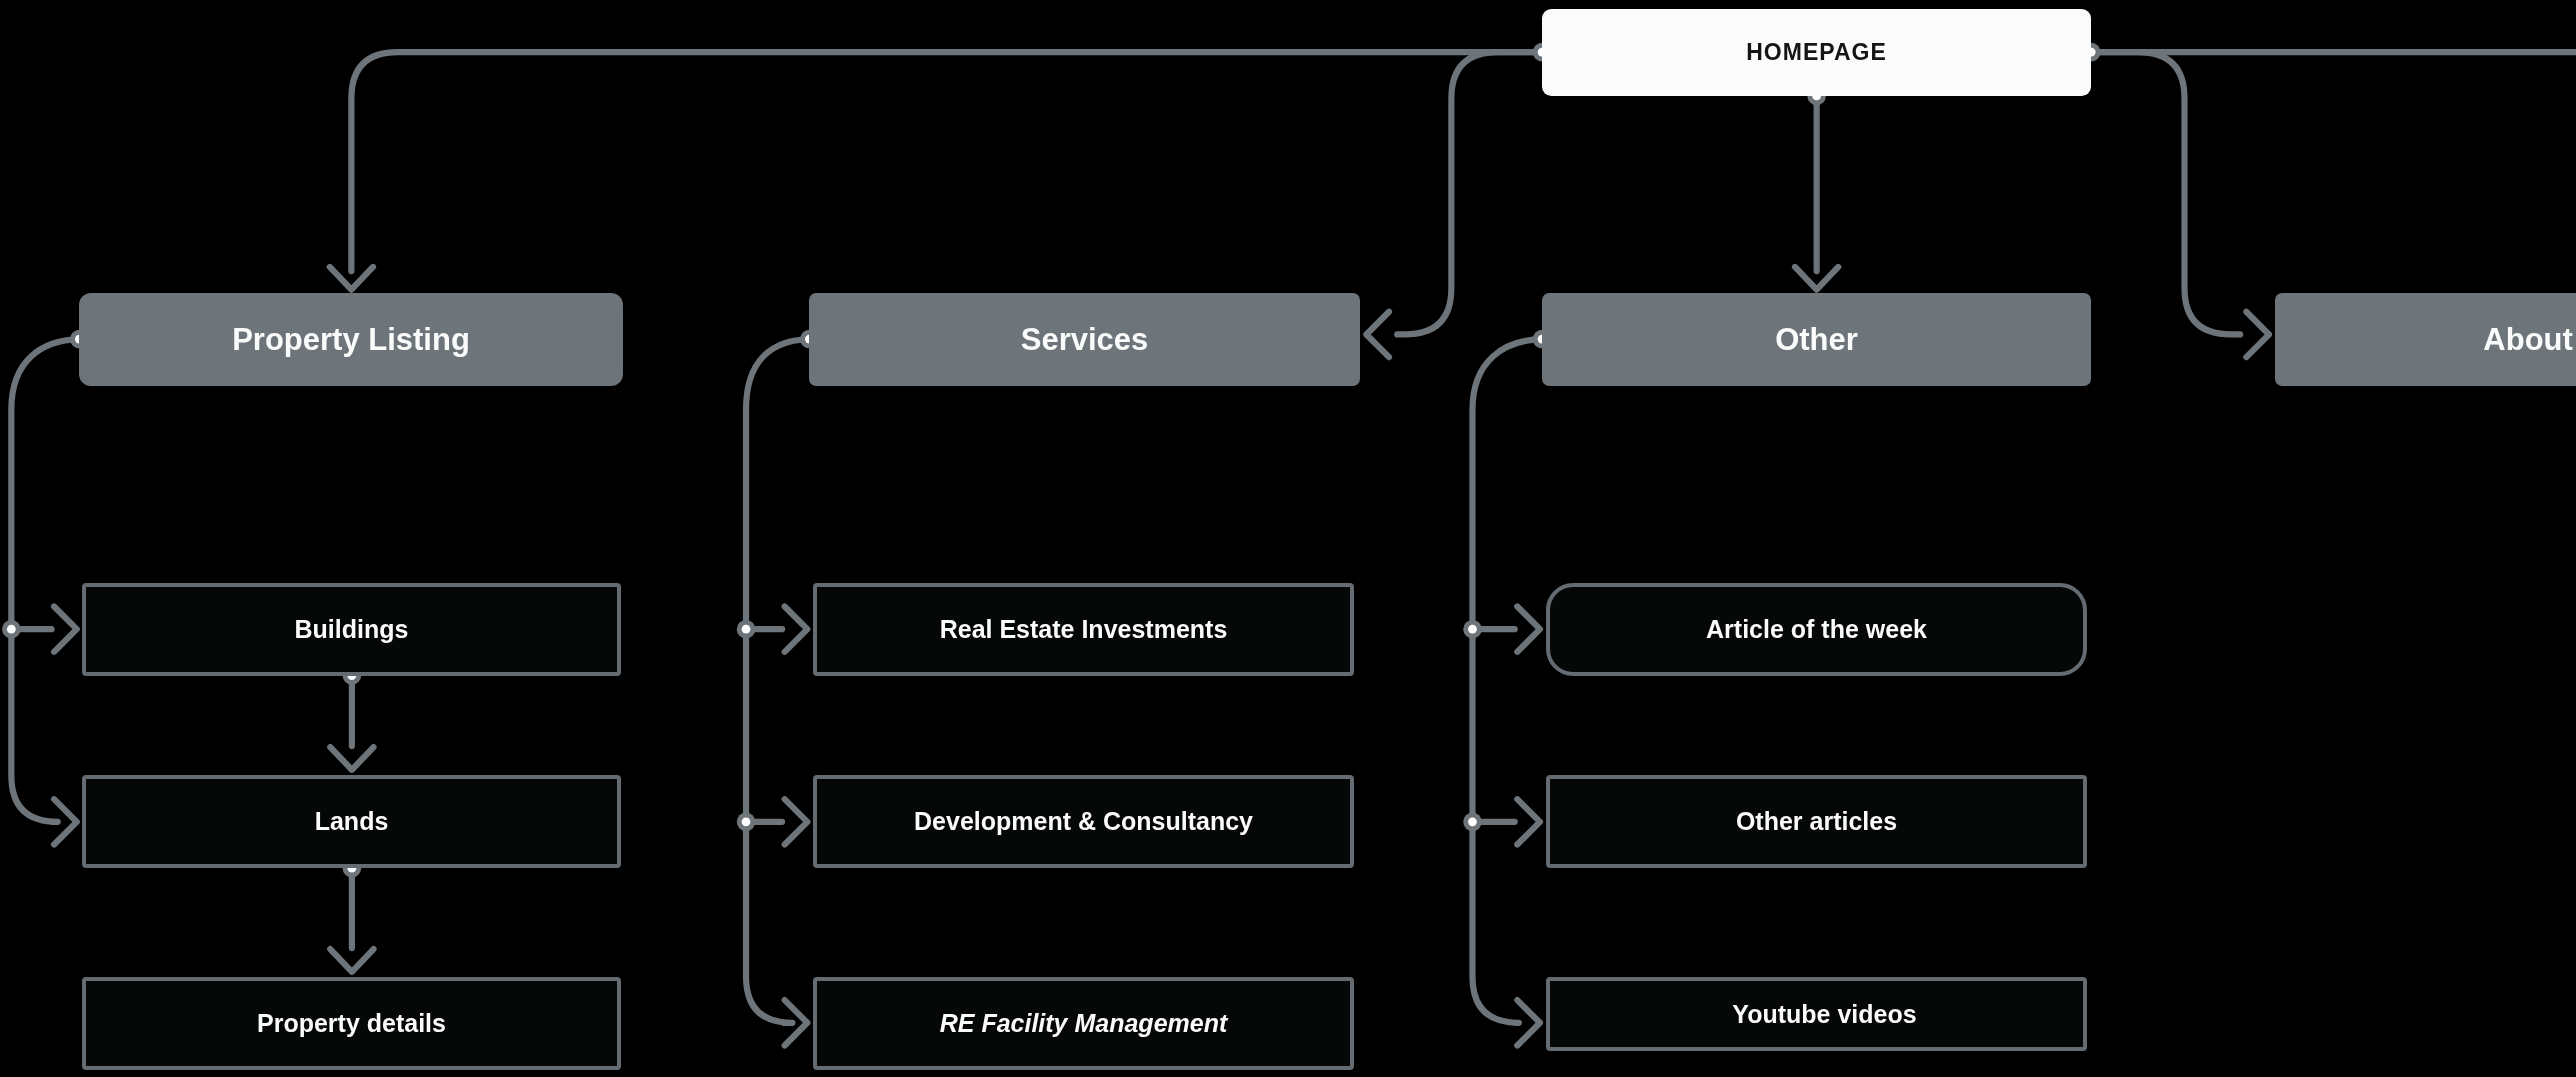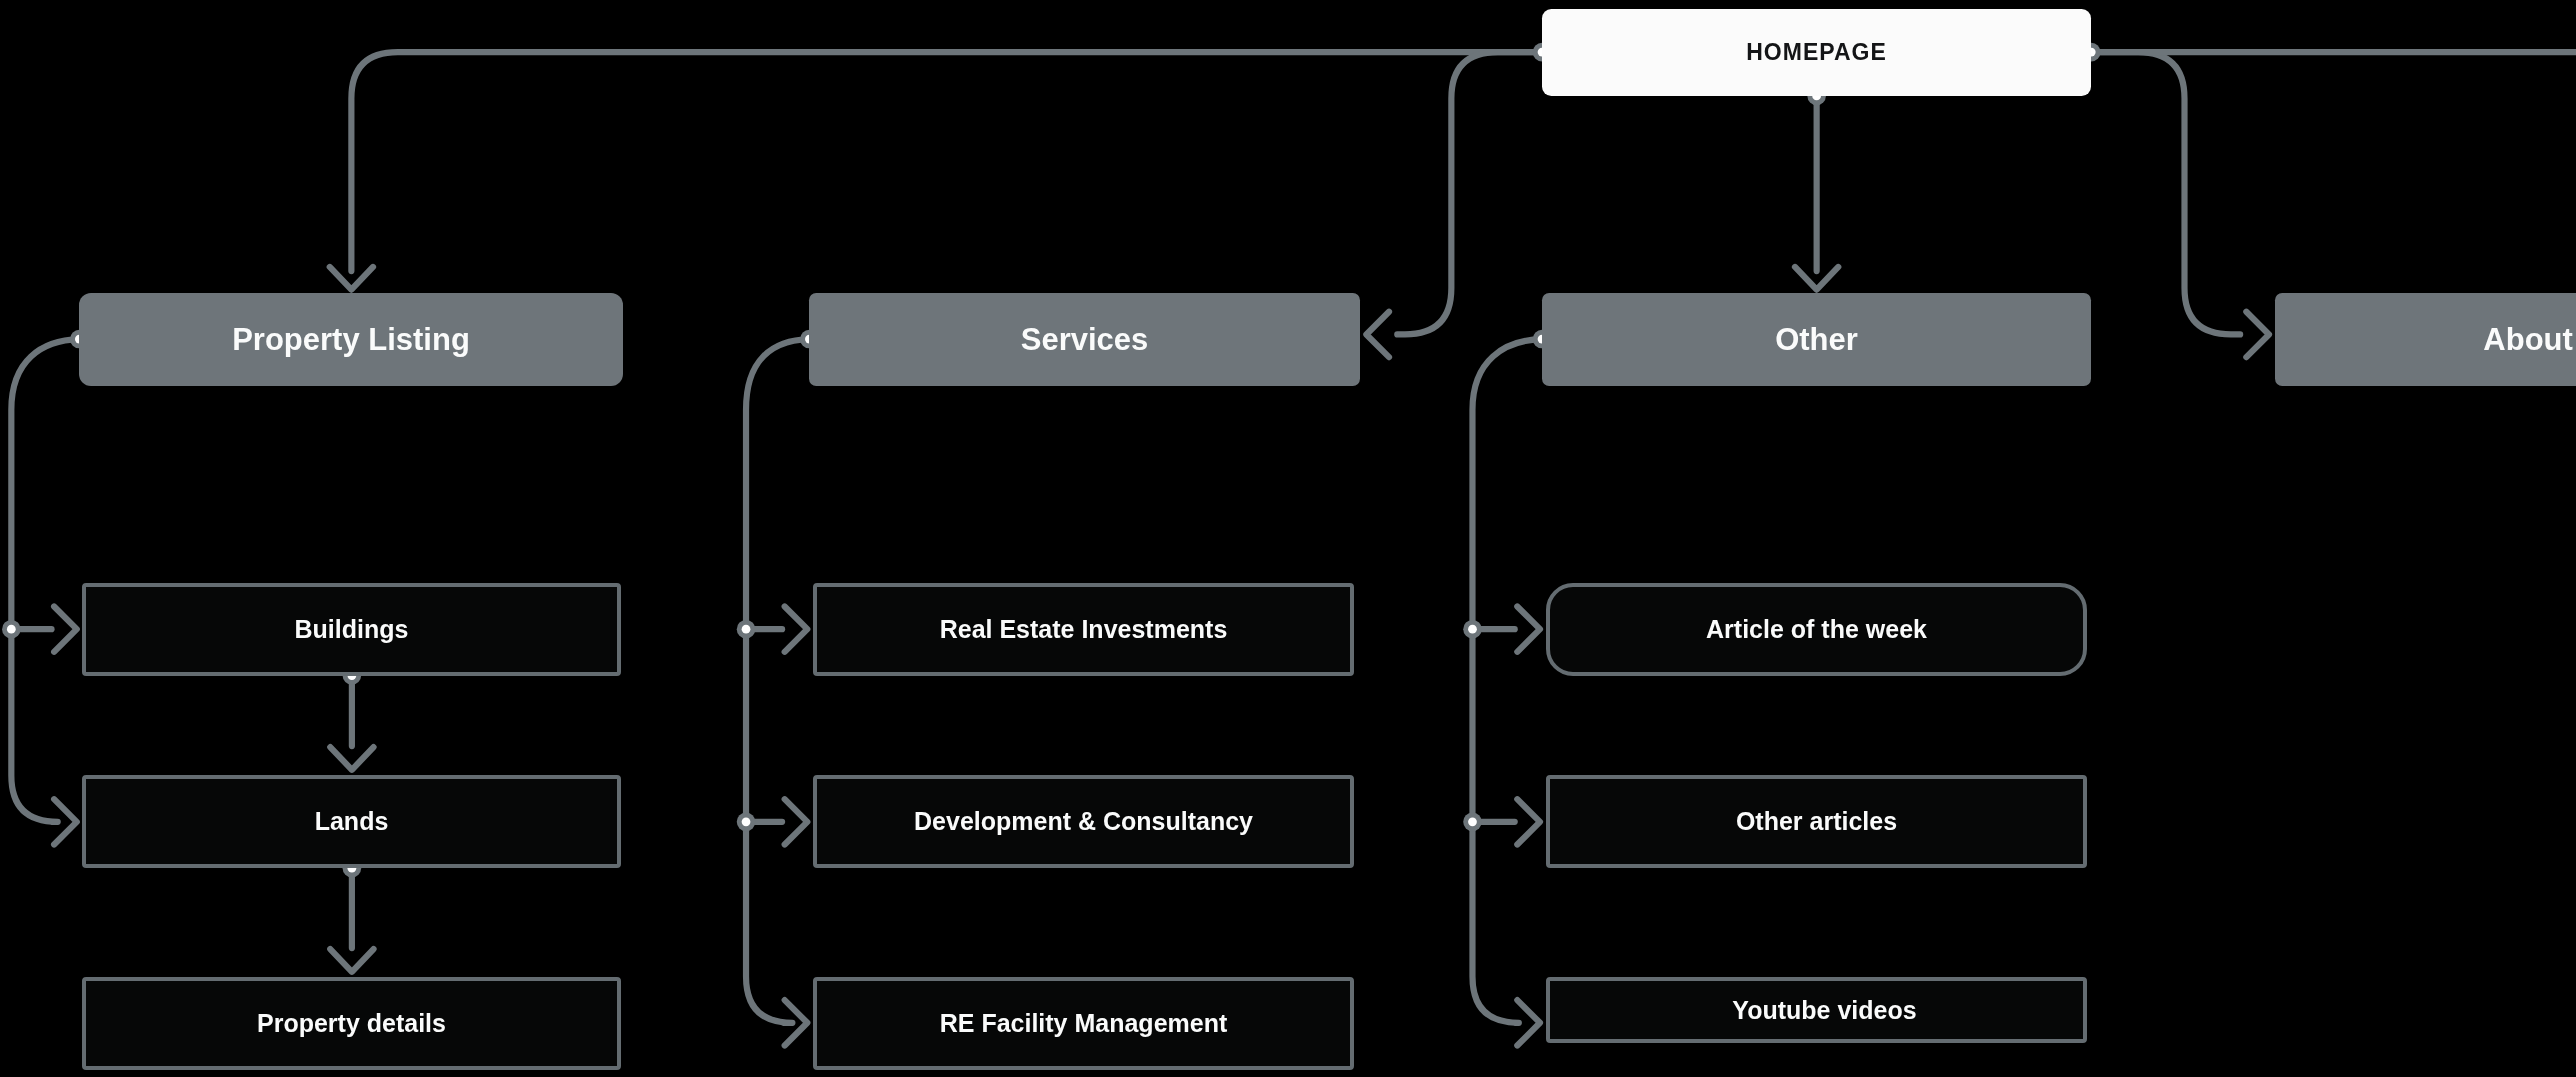--- a/index.html
+++ b/index.html
@@ -176,28 +176,28 @@
   <div class="node child" style="left:82px;top:977px;width:539px;height:93px;">
     <span>Property details</span>
   </div>
 
   <div class="node child" style="left:813px;top:775px;width:541px;height:93px;">
     <span>Development &amp; Consultancy</span>
   </div>
   <div class="node child" style="left:813px;top:583px;width:541px;height:93px;">
     <span>Real Estate Investments</span>
   </div>
-  <div class="node child" style="left:813px;top:977px;width:541px;height:93px;">
+  <div class="node child" style="left:813px;top:977px;width:541px;height:93px;font-style:italic;">
     <span>RE Facility Management</span>
   </div>
 
   <div class="node child" style="left:1546px;top:583px;width:541px;height:93px;border-radius:27px;">
     <span>Article of the week</span>
   </div>
   <div class="node child" style="left:1546px;top:775px;width:541px;height:93px;">
     <span>Other articles</span>
   </div>
-  <div class="node child" style="left:1546px;top:977px;width:541px;height:66px;padding-left:16px;">
+  <div class="node child" style="left:1546px;top:977px;width:541px;height:74px;padding-left:16px;">
     <span>Youtube videos</span>
   </div>
 
 </div>
 
 
 </body></html>

